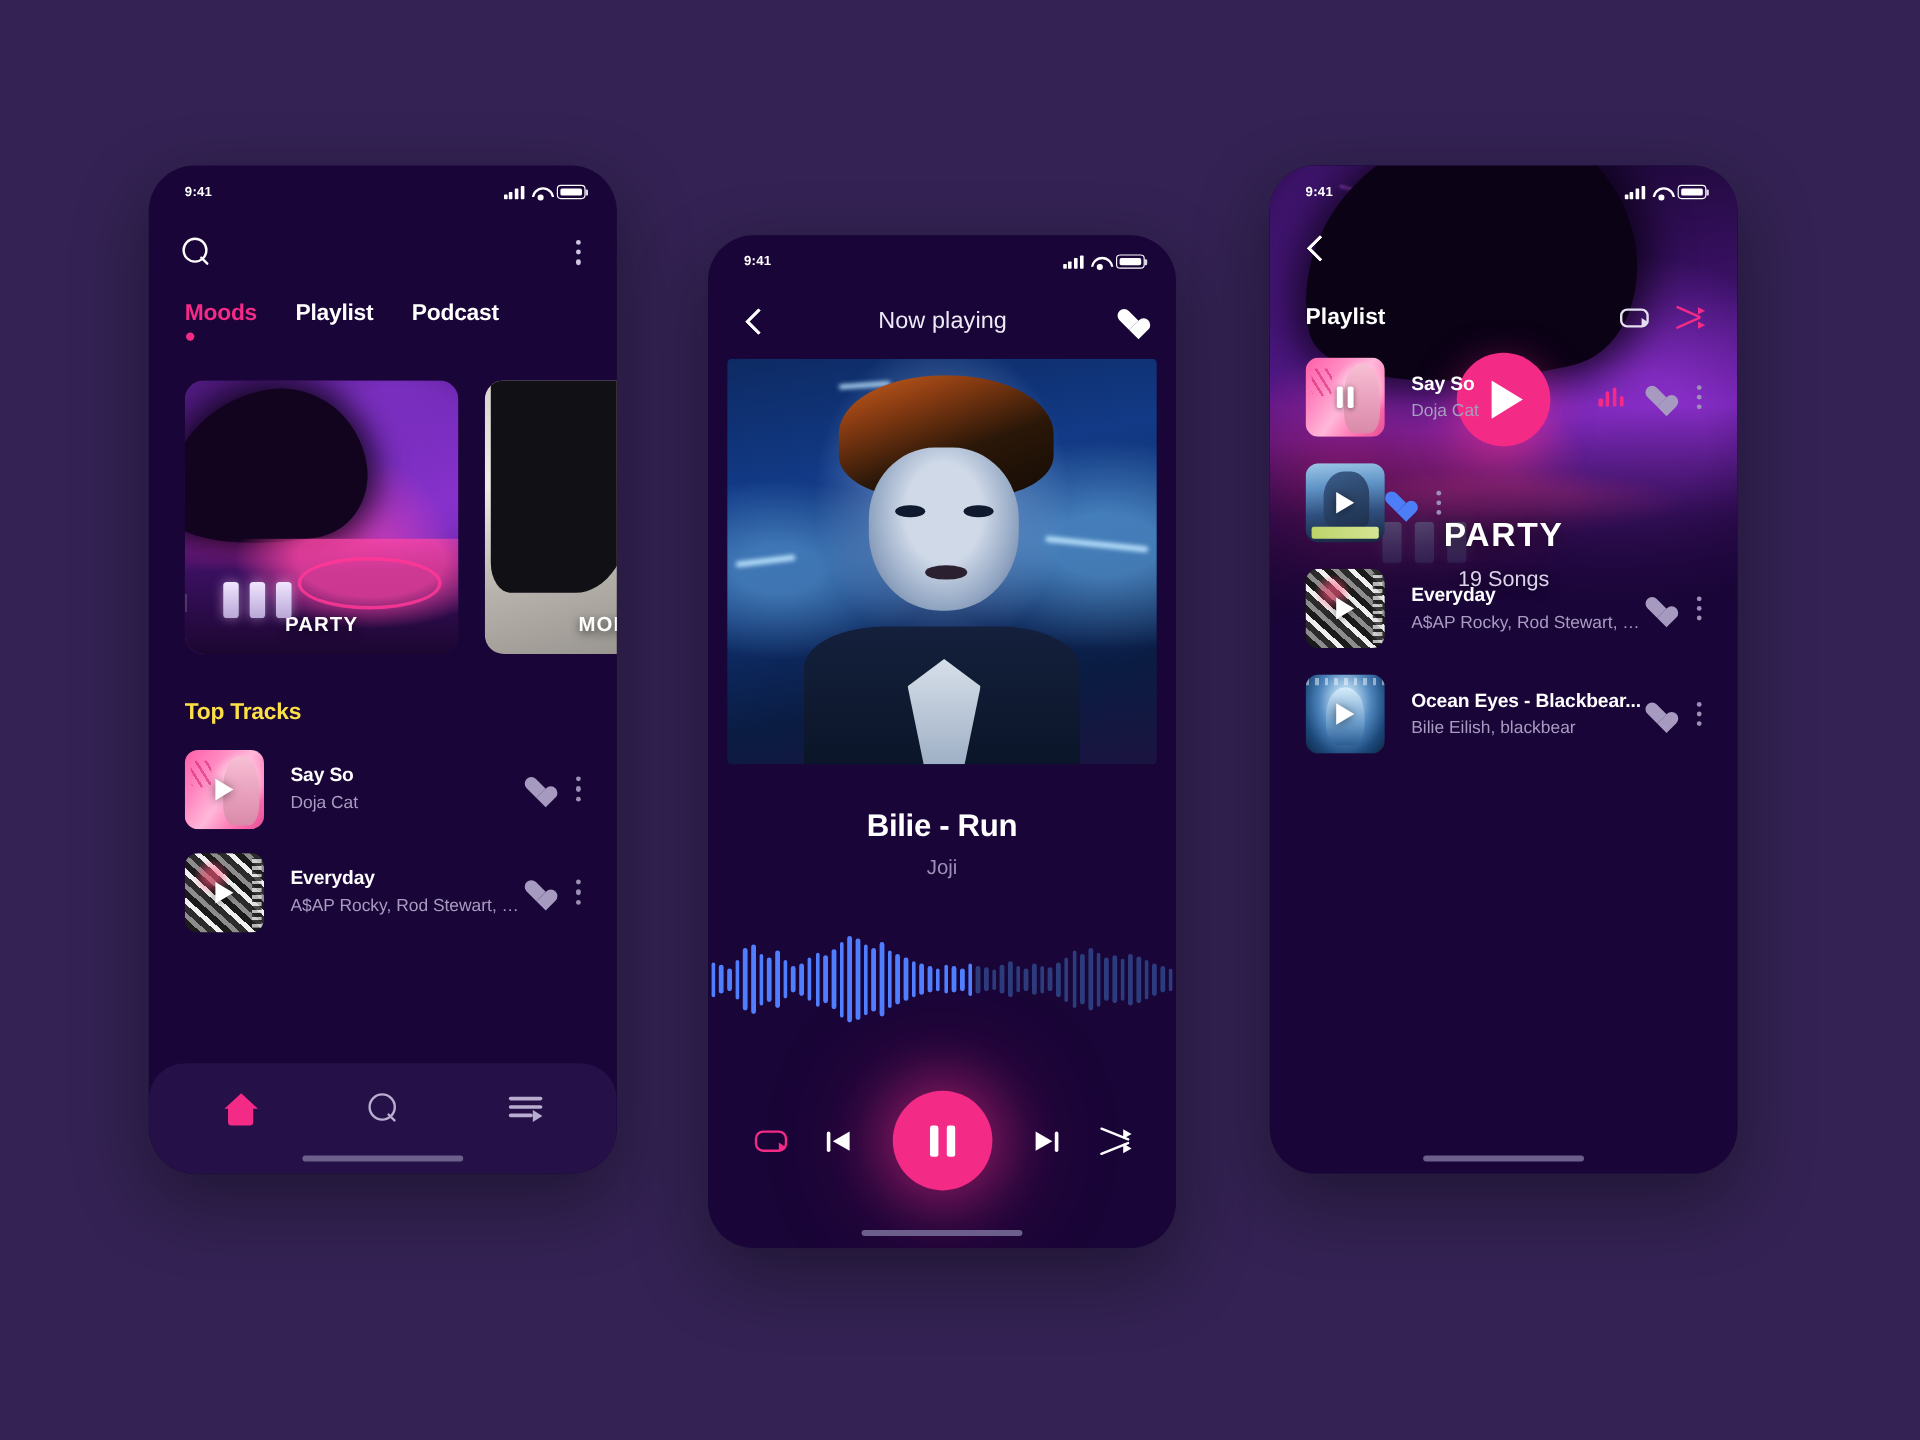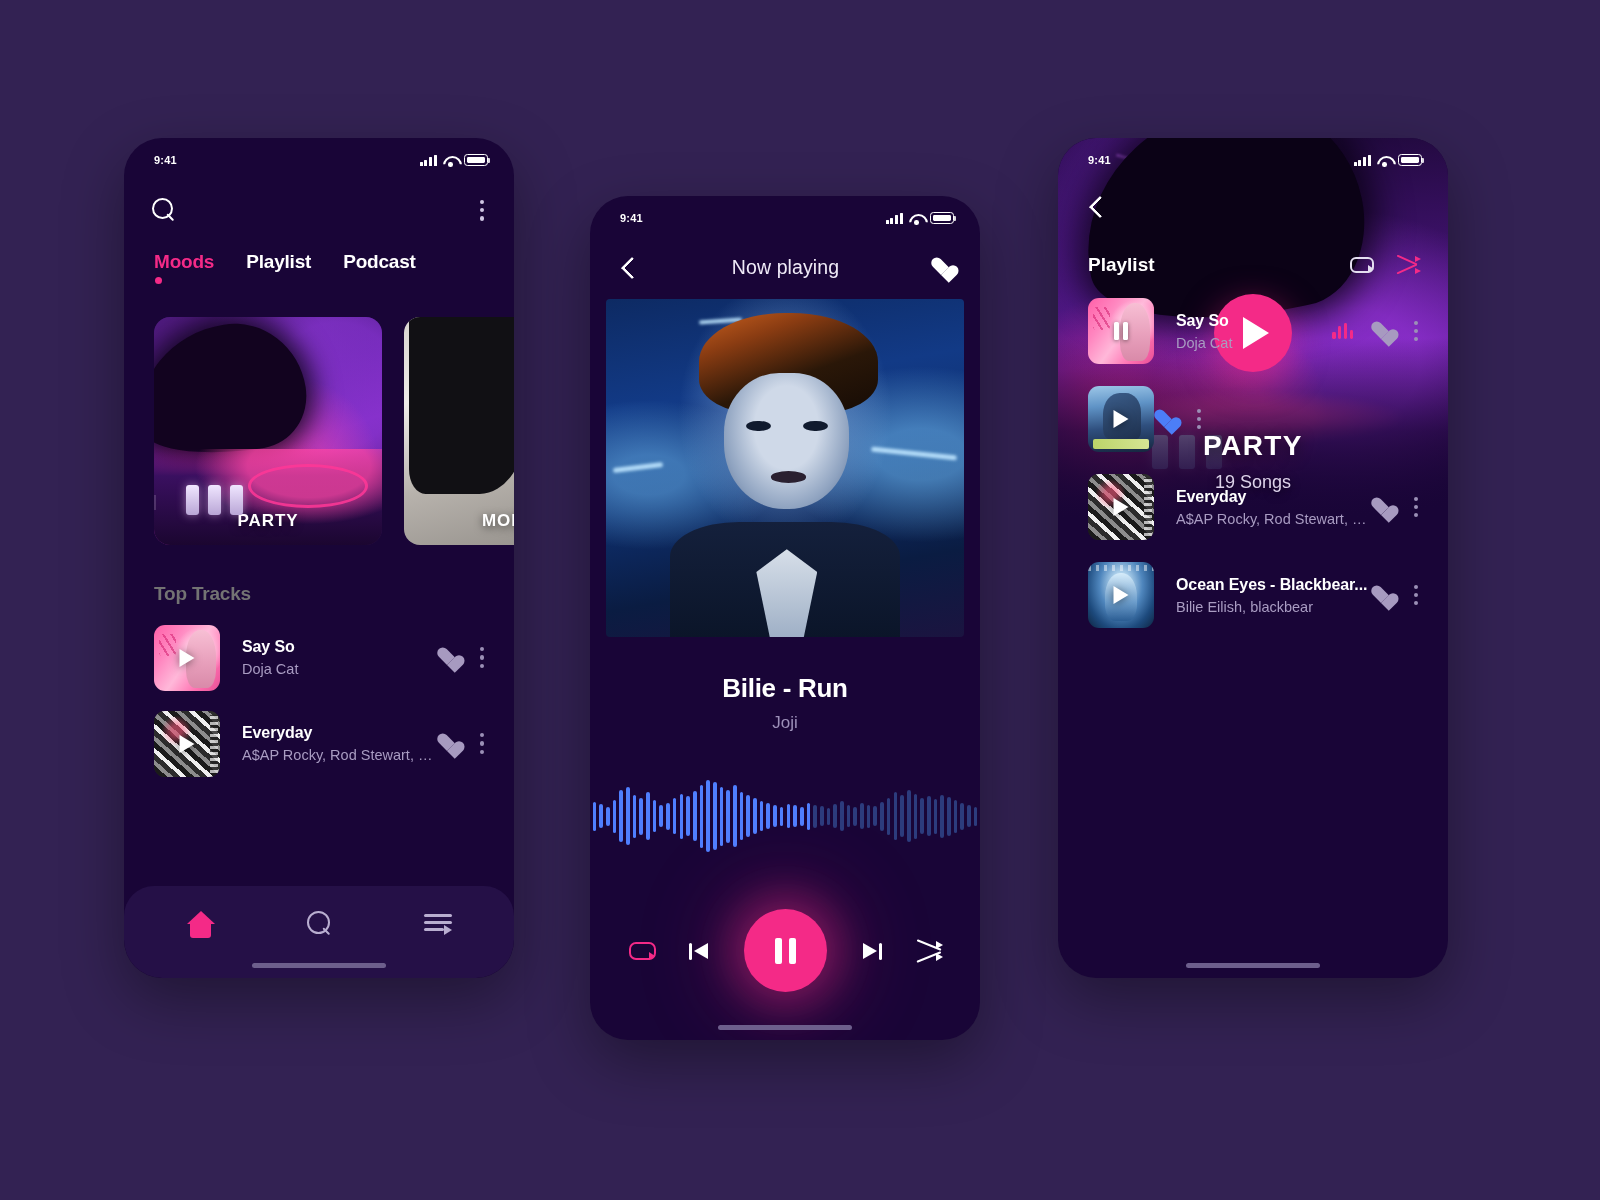--- a/index.html
+++ b/index.html
@@ -113,21 +113,21 @@
     border:3px solid rgba(255,55,150,.85); filter:blur(.4px); z-index:2; }
 
   
   .art-morning { position:absolute; inset:0; background:linear-gradient(165deg,#d8d4cf 0%,#efece8 30%,#b7b2ac 62%,#8e8a85 100%); }
   .art-morning::before{ content:""; position:absolute; left:2%; top:0; width:52%; height:78%;
     background:#111014; border-radius:0 0 40% 14%; }
   .art-morning::after{ content:""; position:absolute; right:4%; top:8%; width:46%; height:44%;
     background:linear-gradient(150deg,#e9e6e1 0%,#6e6a66 48%,#1a1a1c 52%,#3a3a3d 100%);
     border-radius:10px 22px 40% 26%; transform:rotate(8deg); }
 
-  .section-title { color:#737373; font-size:19px; font-weight:bold; padding:38px 0 0 30px; letter-spacing:-.2px; }
+  .section-title { color:#fde047; font-size:19px; font-weight:bold; padding:38px 0 0 30px; letter-spacing:-.2px; }
 
   .track { display:flex; align-items:center; padding:20px 26px 0 30px; }
   .thumb { width:66px; height:66px; border-radius:11px; position:relative; overflow:hidden; flex:0 0 auto; }
   .thumb .play-tri {
     position:absolute; left:50%; top:50%; transform:translate(-50%,-50%);
     width:0; height:0; border-left:15px solid #fff;
     border-top:9.5px solid transparent; border-bottom:9.5px solid transparent;
     filter:drop-shadow(0 1px 4px rgba(0,0,0,.5));
   }
   .thumb .pause-ic { position:absolute; left:50%; top:50%; transform:translate(-50%,-50%); display:flex; gap:4px; }

